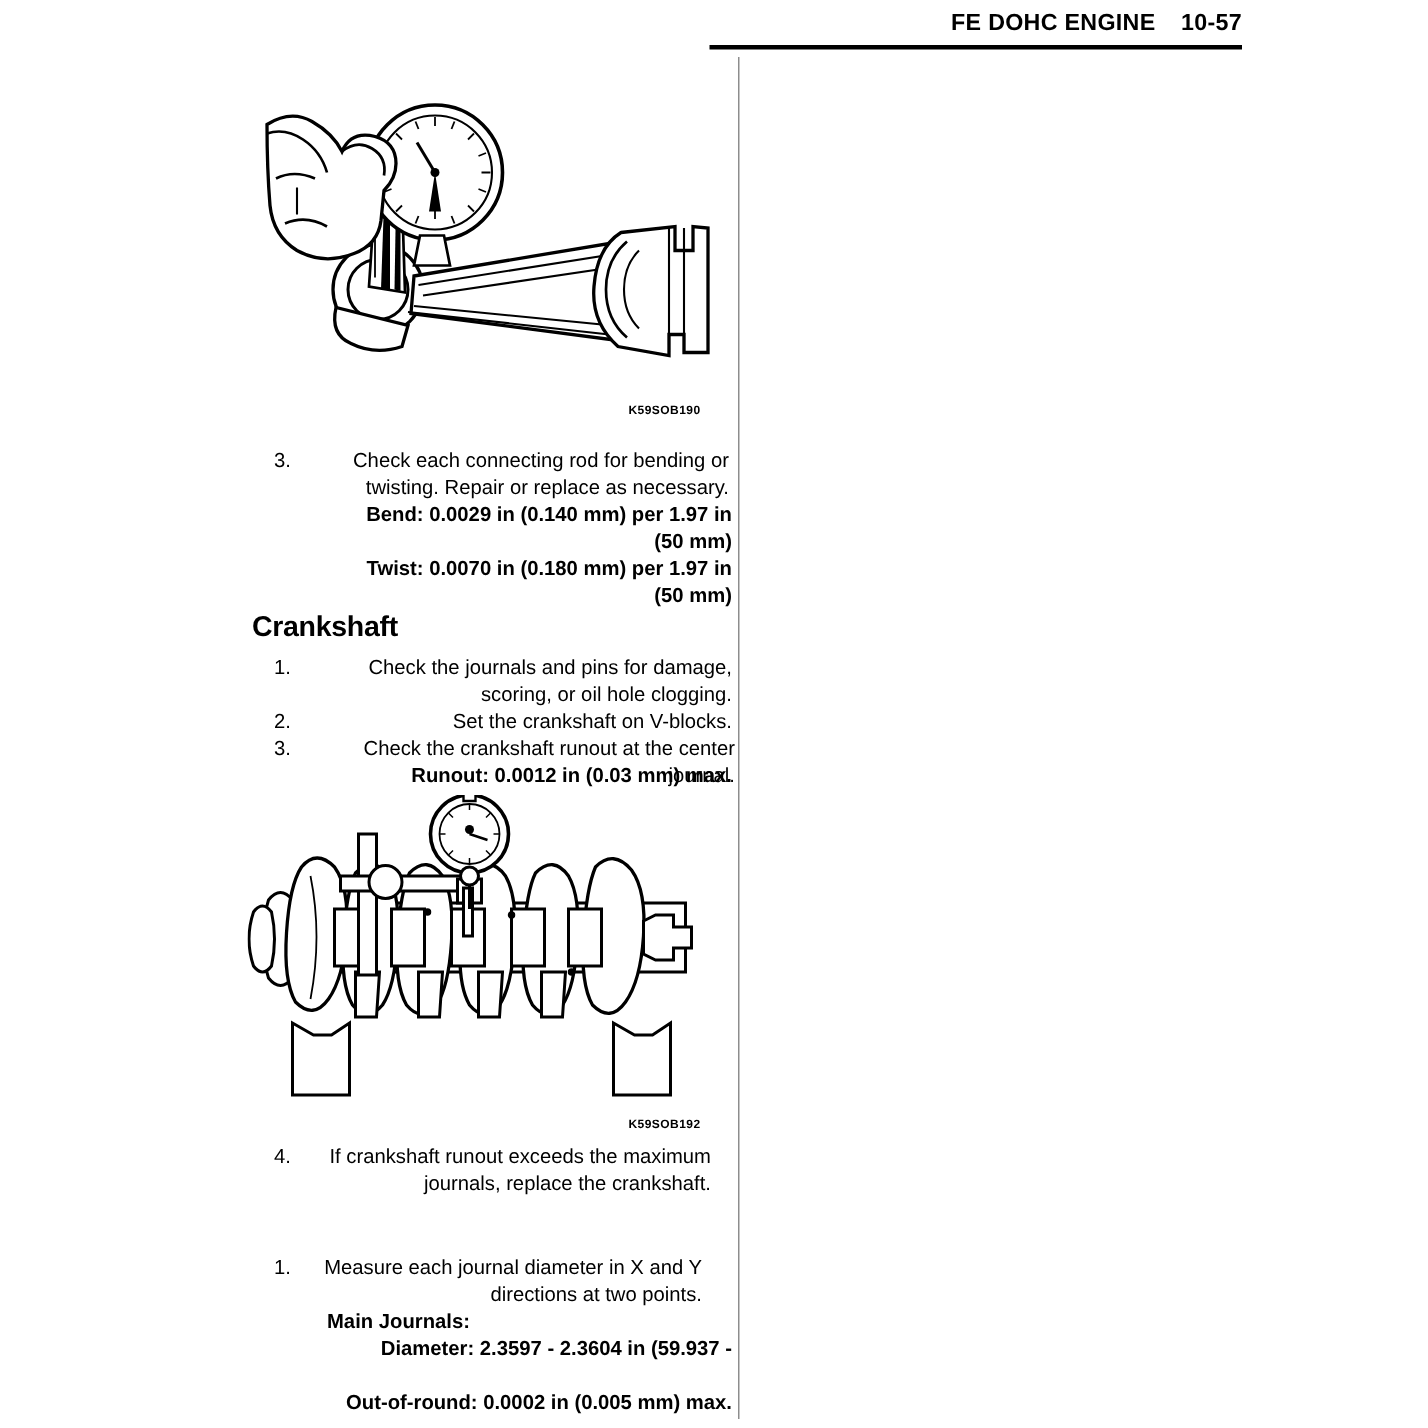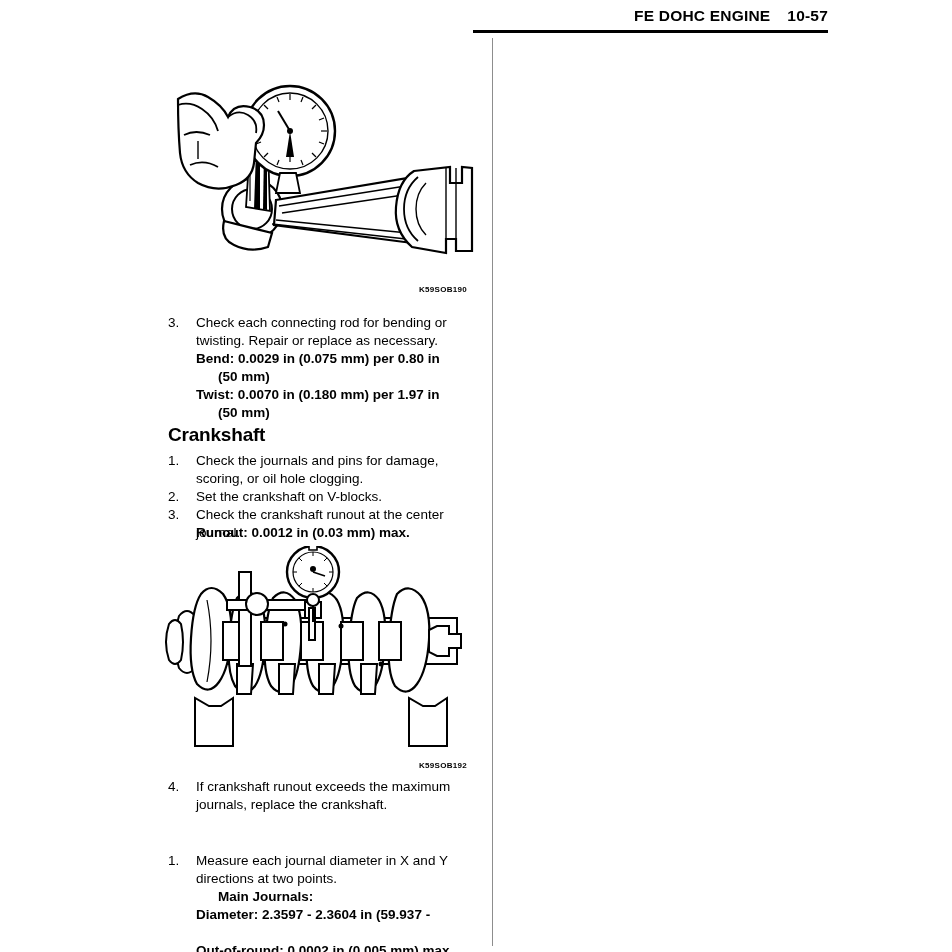--- a/index.html
+++ b/index.html
@@ -50,21 +50,21 @@
   .col-divider {
     position: absolute;
     left: 492px;
     top: 38px;
     width: 1px;
     height: 908px;
     background: #8d8d8d;
   }
 
   
-  .col-left  { position: absolute; left: 0; top: 16px; width: 492px; height: 672px; }
+  .col-left  { position: absolute; left: 0; top: 0; width: 492px; height: 672px; text-align: right; }
   .col-right { position: absolute; left: 492px; top: 0; width: 460px; height: 952px; }
 
   .numitem {
     position: absolute;
     display: block;
   }
   .numitem .num {
     position: absolute;
     left: 0;
     top: 0;
@@ -192,21 +192,21 @@
       </svg>
     </div>
     <div class="figcode" style="left:419px; top:269px;">K59SOB190</div>
 
     <div class="numitem" style="left:168px; top:298px; width:318px;">
       <span class="num">3.</span>
       <span class="txt">Check each connecting rod for bending or twisting. Repair or replace as necessary.</span>
     </div>
 
     <div class="spec" style="left:196px; top:334px; width:292px;">
-      <span>Bend: 0.0029 in (0.075 mm) per 0.80 in</span>
+      <span>Bend: 0.0029 in (0.140 mm) per 1.97 in</span>
       <span class="cont">(50 mm)</span>
     </div>
     <div class="spec" style="left:196px; top:370px; width:292px;">
       <span>Twist: 0.0070 in (0.180 mm) per 1.97 in</span>
       <span class="cont">(50 mm)</span>
     </div>
 
     <h2 class="section" style="left:168px; top:408px;">Crankshaft</h2>
 
     <div class="numitem" style="left:168px; top:436px; width:320px;">

